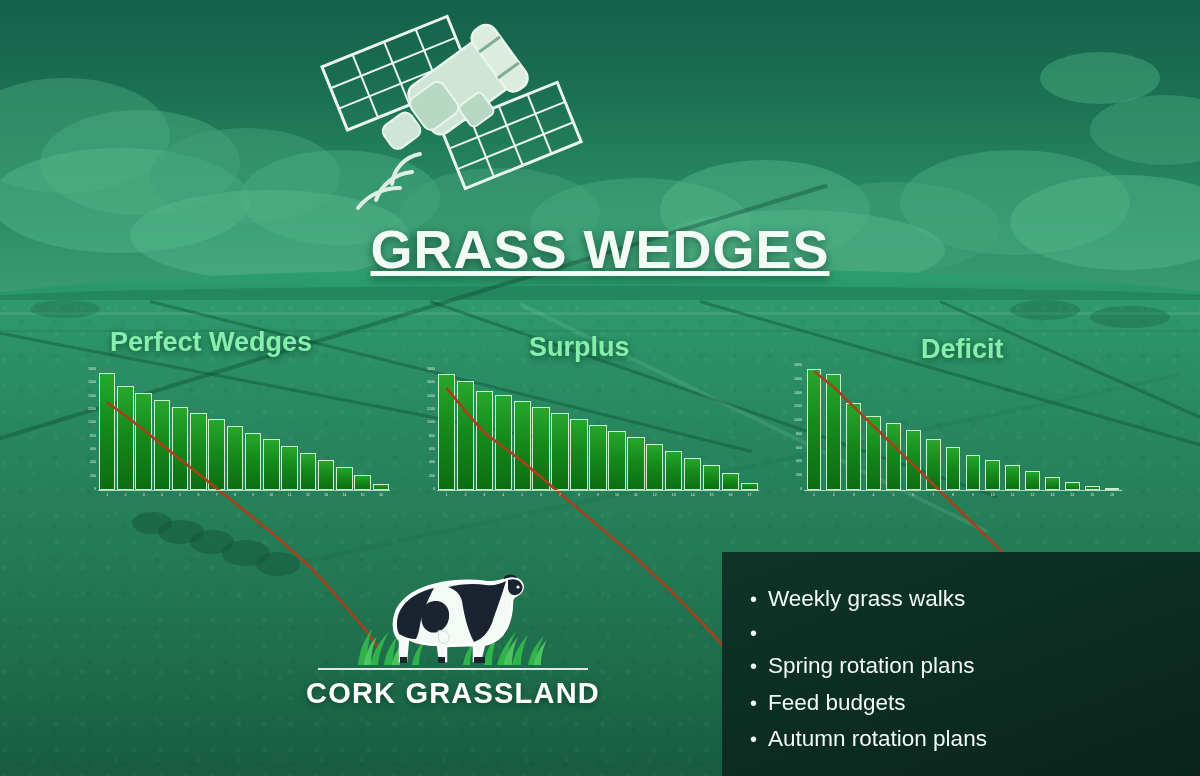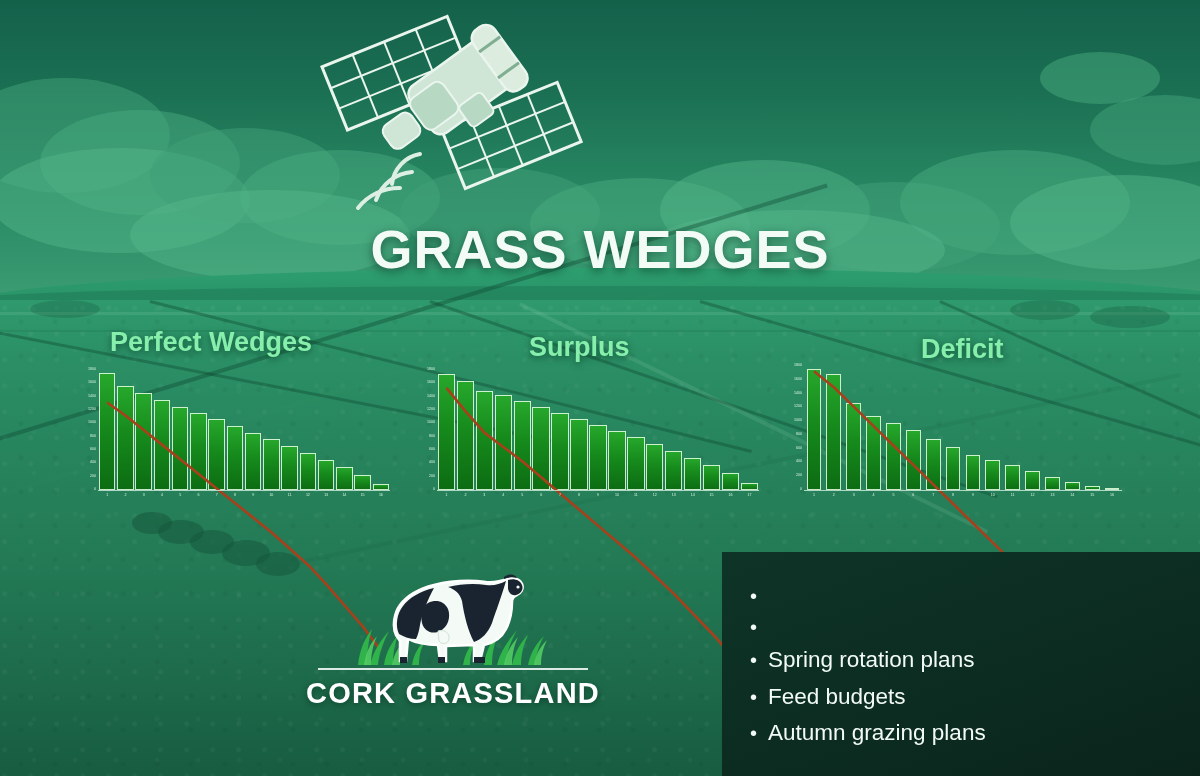--- a/index.html
+++ b/index.html
@@ -104,20 +104,21 @@
   .main-title {
     position: absolute;
     left: 0; top: 218px;
     width: 1200px;
     text-align: center;
     font-size: 54px;
     font-weight: bold;
     letter-spacing: 1px;
     color: #f3fbf6;
     text-shadow: 0 3px 10px rgba(0,40,25,.55);
+    text-decoration: underline;
   }
 
   
   .chart-title {
     position: absolute;
     font-size: 27px;
     font-weight: bold;
     color: #86efac;
     text-shadow: 0 2px 7px rgba(0,45,28,.6);
     white-space: nowrap;
@@ -538,31 +539,32 @@
         <path d="M150 66 C156 64 162 68 161 74 C160 79 154 80 151 76 Z" fill="#f4fbf6" stroke="#cfe0d4" stroke-width="1"></path>
       </g>
       <line x1="30" y1="104" x2="300" y2="104" stroke="#ffffff" stroke-width="2" opacity=".85"></line>
     </svg>
     <div class="logo-name">CORK GRASSLAND</div>
   </div>
 
   <div class="panel">
     <div class="panel-item">
       <span class="dot">•</span>
+      <span>Weekly grass walks</span>
     </div>
     <div class="panel-item">
       <span class="dot">•</span>
     </div>
     <div class="panel-item">
       <span class="dot">•</span>
       <span>Spring rotation plans</span>
     </div>
     <div class="panel-item">
       <span class="dot">•</span>
       <span>Feed budgets</span>
     </div>
     <div class="panel-item">
       <span class="dot">•</span>
-      <span>Autumn grazing plans</span>
+      <span>Autumn rotation plans</span>
     </div>
   </div>
 
 </div>
 
 </body></html>

